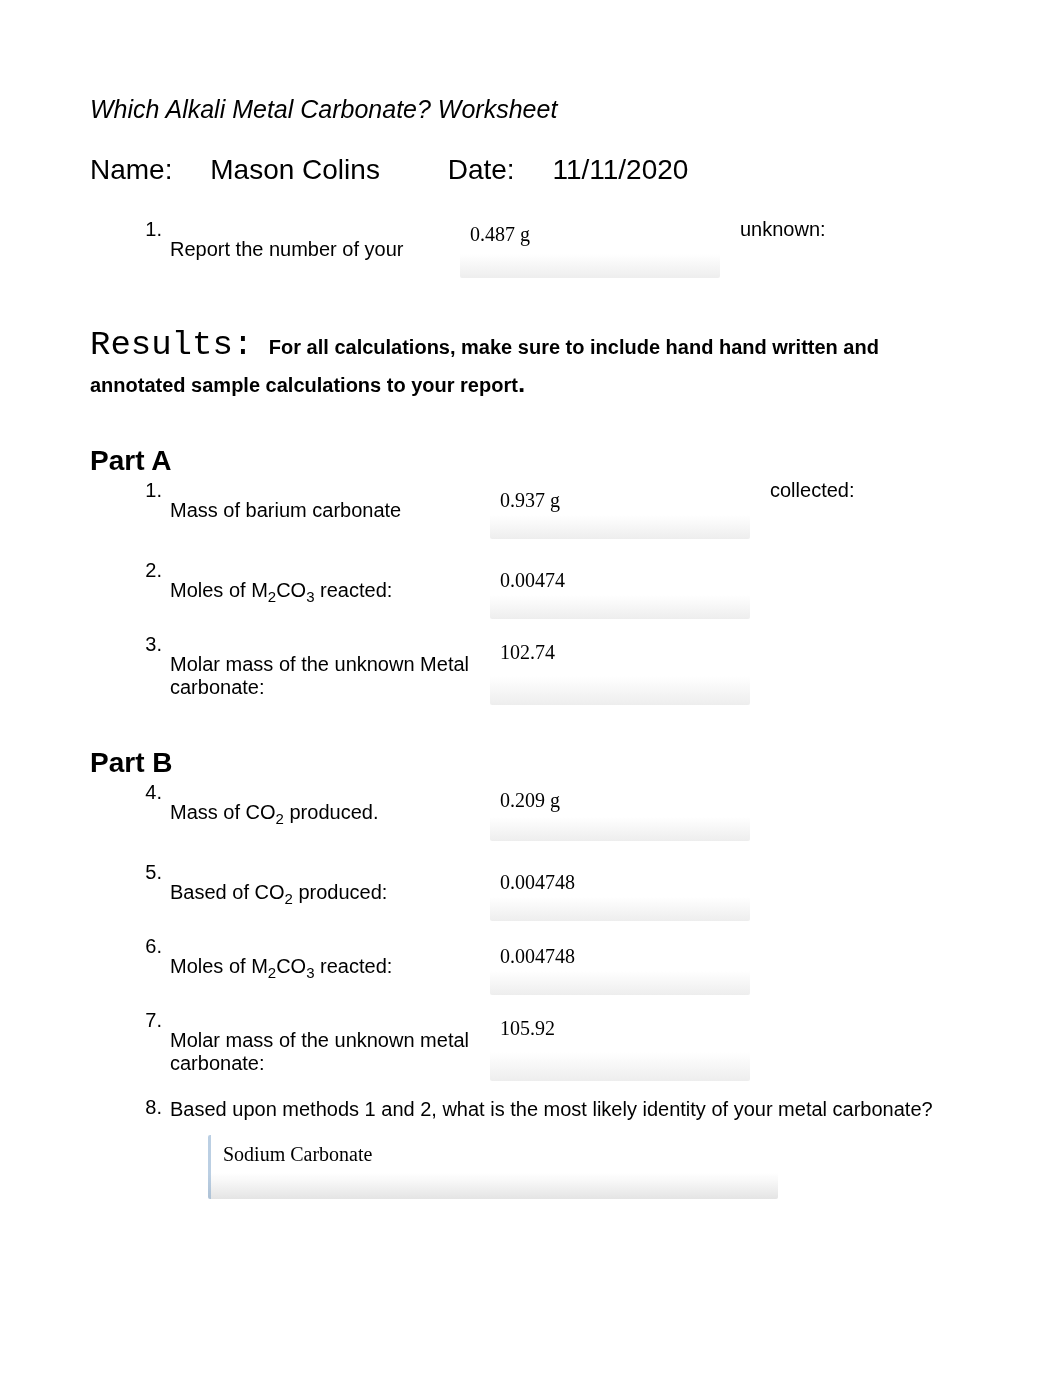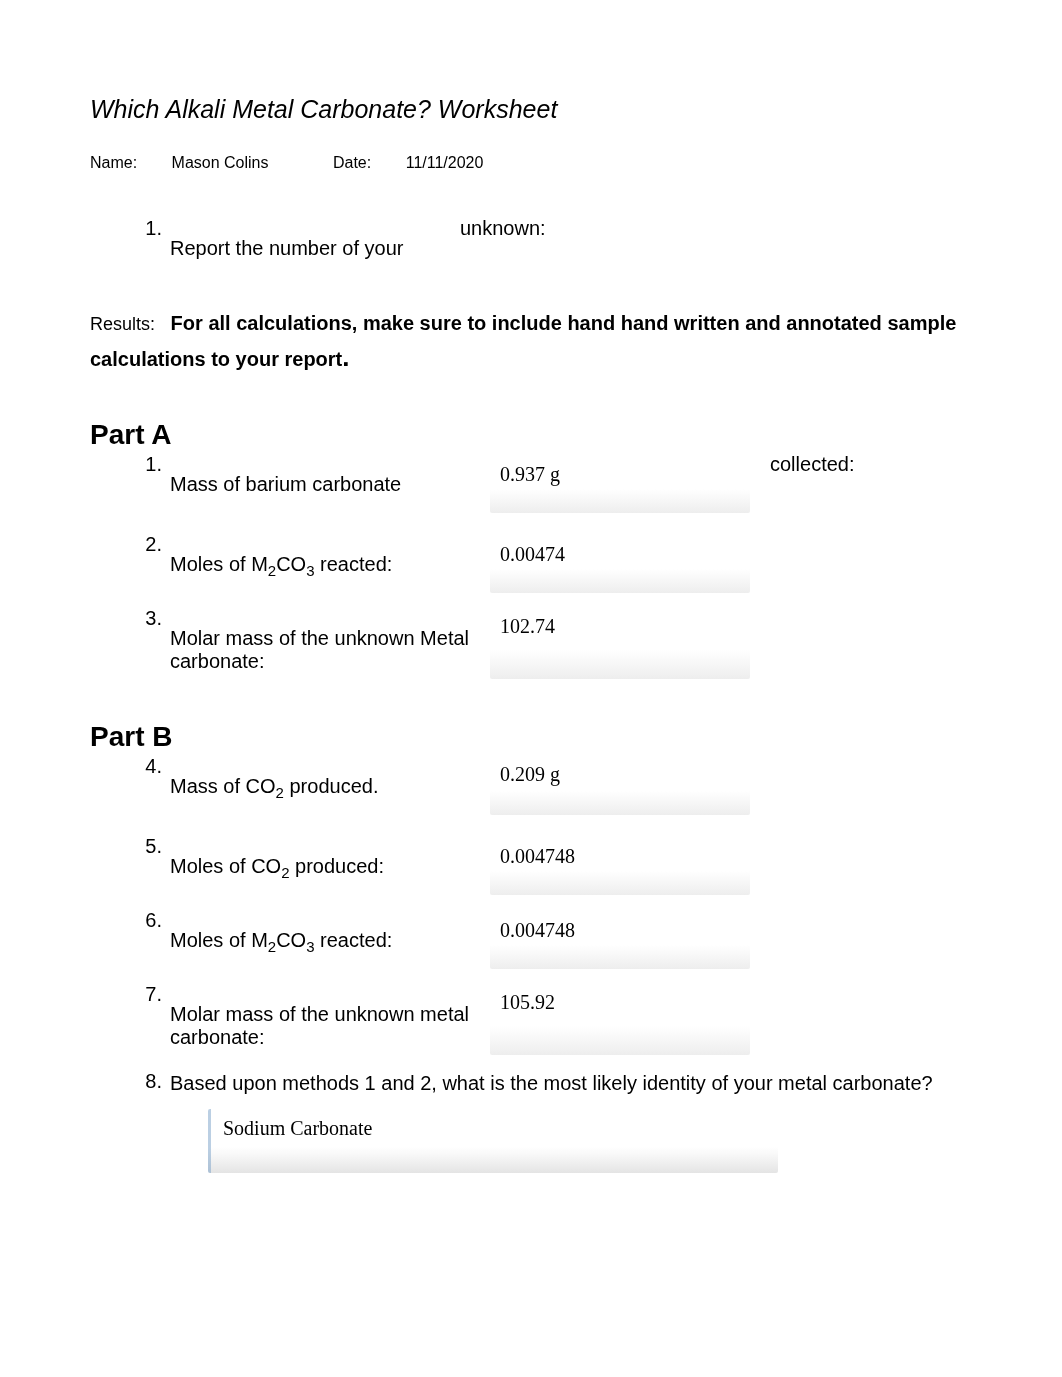--- a/index.html
+++ b/index.html
@@ -15,22 +15,22 @@
       padding: 95px 90px 40px 90px;
       color: #000000;
     }
     .title {
       font-size: 25px;
       font-weight: normal;
       font-style: italic;
       margin-bottom: 30px;
     }
     .name-date {
-      font-size: 16px;
-      margin-bottom: 45px;
+      font-size: 28px;
+      margin-bottom: 32px;
     }
     .name-date span {
       margin-right: 30px;
     }
     .q-row {
       display: flex;
       align-items: flex-start;
       margin-bottom: 8px;
     }
     .q-num {
@@ -73,22 +73,22 @@
       text-align: right;
     }
     .indent-block {
       margin-left: 40px;
     }
     .results-block {
       margin-top: 48px;
       margin-bottom: 42px;
     }
     .results-label {
-      font-family: Liberation Sans, sans-serif;
-      font-size: 18px;
+      font-family: Liberation Mono, monospace;
+      font-size: 34px;
     }
     .results-text {
       font-size: 20px;
       font-weight: bold;
       line-height: 1.5;
     }
     .part-heading {
       font-size: 28px;
       font-weight: bold;
       margin-bottom: 2px;
@@ -121,20 +121,21 @@
 
 <div class="name-date">
   <span><span>Name:</span> <span>Mason Colins</span></span>
   <span><span>Date:</span> <span>11/11/2020</span></span>
 </div>
 
 <div class="indent-block">
   <div class="q-row">
     <div class="q-num">1.</div>
     <div class="q-label" style="flex:0 0 290px;">Report the number of your</div>
+    <div class="answer-box">0.487 g</div>
     <div class="q-after">unknown:</div>
   </div>
 </div>
 
 <div class="results-block">
   <span class="results-label">Results:</span>
   <span class="results-text">&nbsp;&nbsp;<span>For all calculations, make sure to include hand hand written and annotated sample calculations to your report</span></span><span class="results-text" style="font-size:26px;">.</span>
 </div>
 
 <div class="part-block">
@@ -162,21 +163,21 @@
 <div class="part-block">
   <div class="part-heading">Part B</div>
   <div class="indent-block">
     <div class="q-row" style="margin-bottom:20px;">
       <div class="q-num">4.</div>
       <div class="q-label"><span>Mass of CO</span><span class="sub">2</span><span> produced.</span></div>
       <div class="answer-box" style="padding-top:8px;">0.209 g</div>
     </div>
     <div class="q-row" style="margin-bottom:14px;">
       <div class="q-num">5.</div>
-      <div class="q-label"><span>Moles of CO</span><span class="sub">2</span><span> produced:</span></div>
+      <div class="q-label"><span>Based of CO</span><span class="sub">2</span><span> produced:</span></div>
       <div class="answer-box" style="padding-top:10px;">0.004748</div>
     </div>
     <div class="q-row" style="margin-bottom:14px;">
       <div class="q-num">6.</div>
       <div class="q-label"><span>Moles of M</span><span class="sub">2</span><span>CO</span><span class="sub">3</span><span> reacted:</span></div>
       <div class="answer-box" style="padding-top:10px;">0.004748</div>
     </div>
     <div class="q-row">
       <div class="q-num">7.</div>
       <div class="q-label">Molar mass of the unknown metal carbonate:</div>

